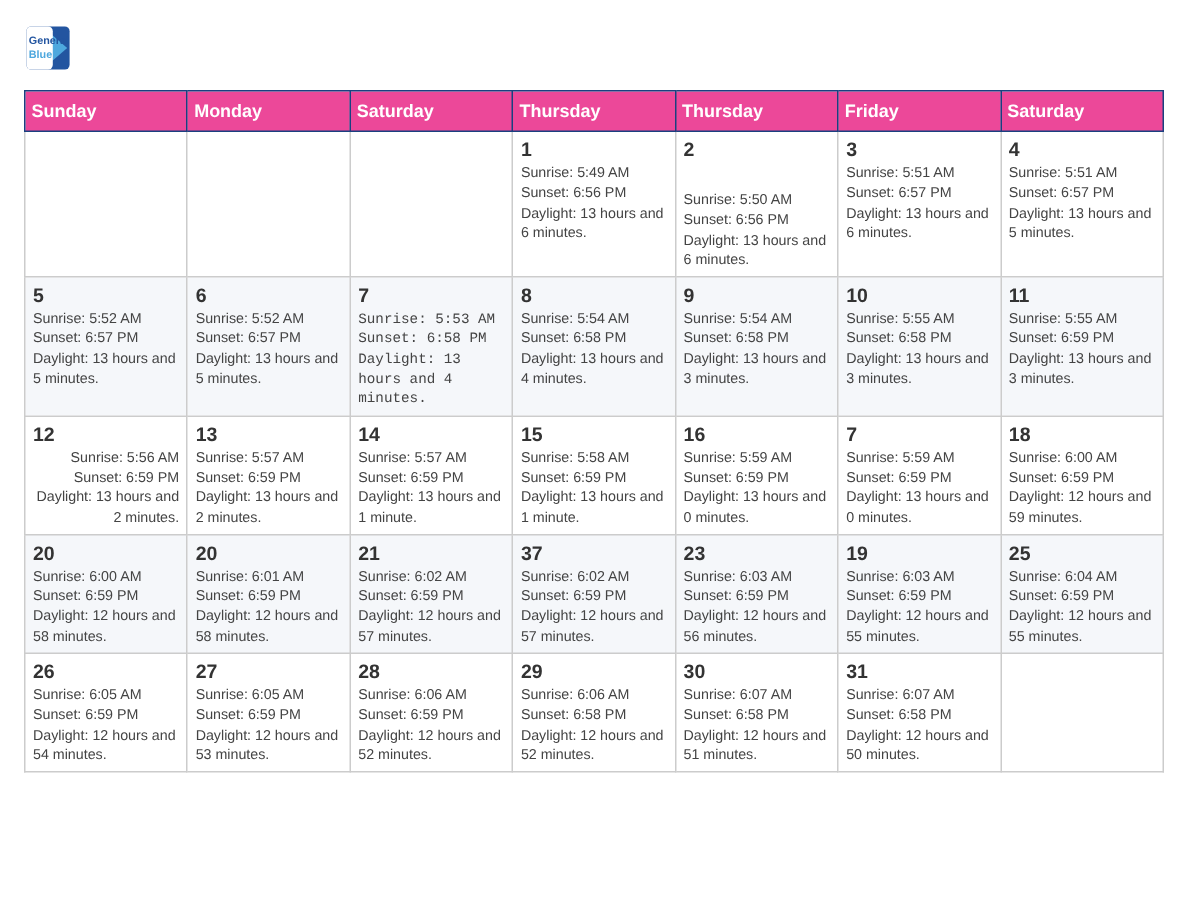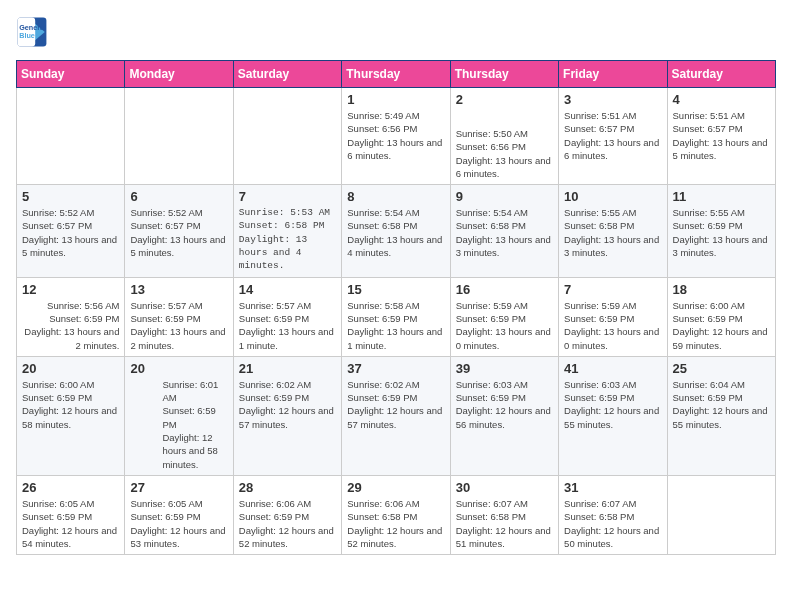--- a/index.html
+++ b/index.html
@@ -235,44 +235,44 @@
       </tr>
       <tr>
         <td>
           <div class="day-number">20</div>
           <div class="day-info" style="white-space: pre-line;">Sunrise: 6:00 AM
 Sunset: 6:59 PM
 Daylight: 12 hours and 58 minutes.</div>
         </td>
         <td>
           <div class="day-number">20</div>
-          <div class="day-info" style="white-space: pre-line; margin-left: 32px;">Sunrise: 6:01 AM
+          <div class="day-info" style="white-space: pre-line;">Sunrise: 6:01 AM
 Sunset: 6:59 PM
 Daylight: 12 hours and 58 minutes.</div>
         </td>
         <td>
           <div class="day-number">21</div>
           <div class="day-info" style="white-space: pre-line;">Sunrise: 6:02 AM
 Sunset: 6:59 PM
 Daylight: 12 hours and 57 minutes.</div>
         </td>
         <td>
           <div class="day-number">37</div>
           <div class="day-info" style="white-space: pre-line;">Sunrise: 6:02 AM
 Sunset: 6:59 PM
 Daylight: 12 hours and 57 minutes.</div>
         </td>
         <td>
-          <div class="day-number">39</div>
+          <div class="day-number">23</div>
           <div class="day-info" style="white-space: pre-line;">Sunrise: 6:03 AM
 Sunset: 6:59 PM
 Daylight: 12 hours and 56 minutes.</div>
         </td>
         <td>
-          <div class="day-number">41</div>
+          <div class="day-number">19</div>
           <div class="day-info" style="white-space: pre-line;">Sunrise: 6:03 AM
 Sunset: 6:59 PM
 Daylight: 12 hours and 55 minutes.</div>
         </td>
         <td>
           <div class="day-number">25</div>
           <div class="day-info" style="white-space: pre-line;">Sunrise: 6:04 AM
 Sunset: 6:59 PM
 Daylight: 12 hours and 55 minutes.</div>
         </td>

